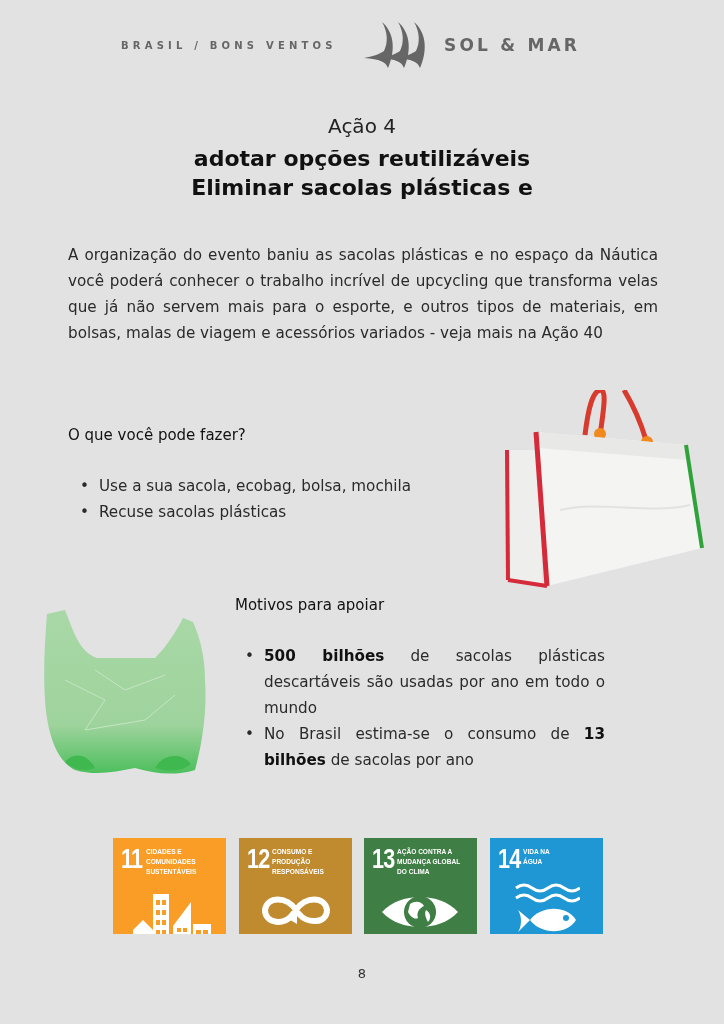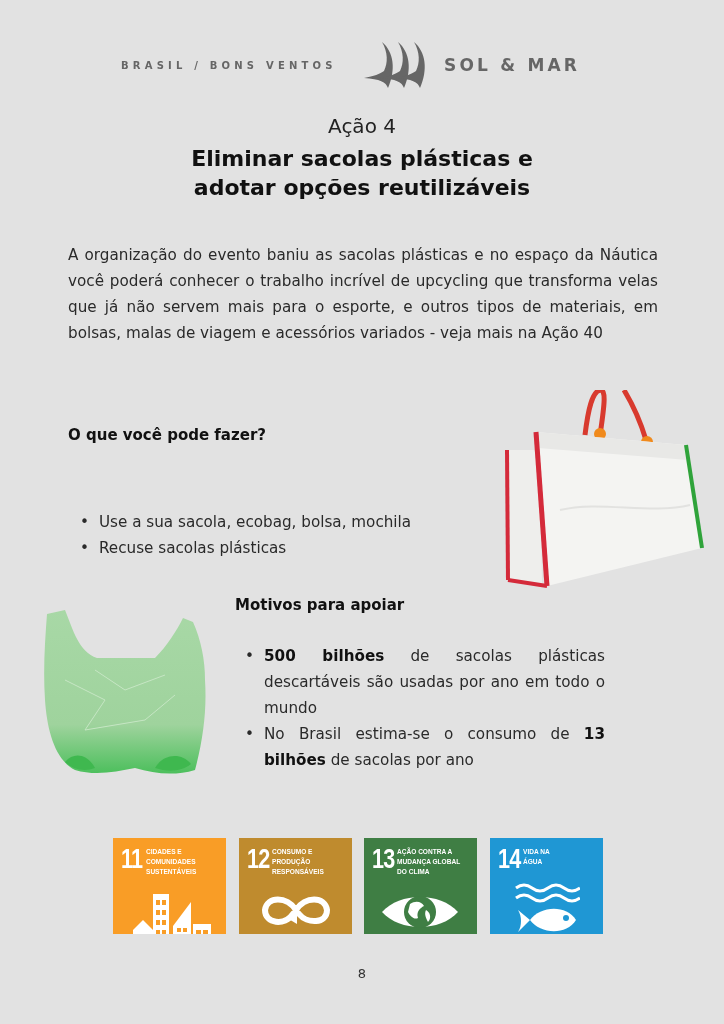--- a/index.html
+++ b/index.html
@@ -5,21 +5,21 @@
     * { box-sizing: border-box; margin: 0; padding: 0; }
     html, body { width: 724px; height: 1024px; }
     body {
       background: #e2e2e2;
       font-family: "DejaVu Sans", "Liberation Sans", sans-serif;
       color: #222;
       position: relative;
       overflow: hidden;
     }
     .header {
-      position: absolute; top: 38px; left: 0; width: 724px; height: 56px;
+      position: absolute; top: 18px; left: 0; width: 724px; height: 56px;
     }
     .brand-left {
       position: absolute; left: 121px; top: 22px;
       font-family: "DejaVu Sans", sans-serif; font-weight: bold;
       font-size: 10px; letter-spacing: 4.2px; color: #666;
       white-space: nowrap;
     }
     .logo {
       position: absolute; left: 358px; top: 0px; width: 80px; height: 56px;
     }
@@ -36,26 +36,26 @@
     .title {
       position: absolute; top: 144px; left: 0; width: 724px; text-align: center;
       font-size: 22px; font-weight: bold; color: #111; line-height: 29px;
     }
     .intro {
       position: absolute; top: 242px; left: 68px; width: 590px;
       font-size: 15.2px; line-height: 26px; color: #2a2a2a;
       text-align: justify;
     }
     .section-h {
-      position: absolute; font-size: 15px; font-weight: bold; color: #111;
+      position: absolute; font-size: 15px; font-weight: normal; color: #111;
     }
     .todo-h { top: 426px; left: 68px; }
     .todo-list {
       position: absolute; top: 473px; left: 80px; list-style: none;
-      font-size: 15.2px; line-height: 26px; color: #2a2a2a; margin-top: 36px;
+      font-size: 15.2px; line-height: 26px; color: #2a2a2a;
     }
     .todo-list li { position: relative; padding-left: 19px; }
     .todo-list li::before {
       content: "•"; position: absolute; left: 0; top: 0; color: #2a2a2a;
     }
     .reasons-h { top: 596px; left: 235px; }
     .reasons-list {
       position: absolute; top: 643px; left: 245px; width: 360px; list-style: none;
       font-size: 15.2px; line-height: 26px; color: #2a2a2a;
     }
@@ -103,22 +103,22 @@
       <path d="M6 40 C16 38 22 36 26 33 C30 25 30 14 24 4 C36 14 38 32 30 50 C28 44 22 41 6 40 Z"></path>
       <path d="M22 40 C32 38 38 36 42 33 C46 25 46 14 40 4 C52 14 54 32 46 50 C44 44 38 41 22 40 Z"></path>
       <path d="M38 40 C48 38 54 36 58 33 C62 25 62 14 56 4 C68 14 70 32 62 50 C60 44 54 41 38 40 Z"></path>
     </g>
   </svg>
   <span class="brand-right">SOL &amp; MAR</span>
 </div>
 
 <div class="subtitle">Ação 4</div>
 <div class="title">
+  <div>adotar opções reutilizáveis</div>
   <div>Eliminar sacolas plásticas e</div>
-  <div>adotar opções reutilizáveis</div>
 </div>
 
 <p class="intro">A organização do evento baniu as sacolas plásticas e no espaço da Náutica você poderá conhecer o trabalho incrível de upcycling que transforma velas que já não servem mais para o esporte, e outros tipos de materiais, em bolsas, malas de viagem e acessórios variados - veja mais na Ação 40</p>
 
 <div class="section-h todo-h">O que você pode fazer?</div>
 <ul class="todo-list">
   <li>Use a sua sacola, ecobag, bolsa, mochila</li>
   <li>Recuse sacolas plásticas</li>
 </ul>
 

